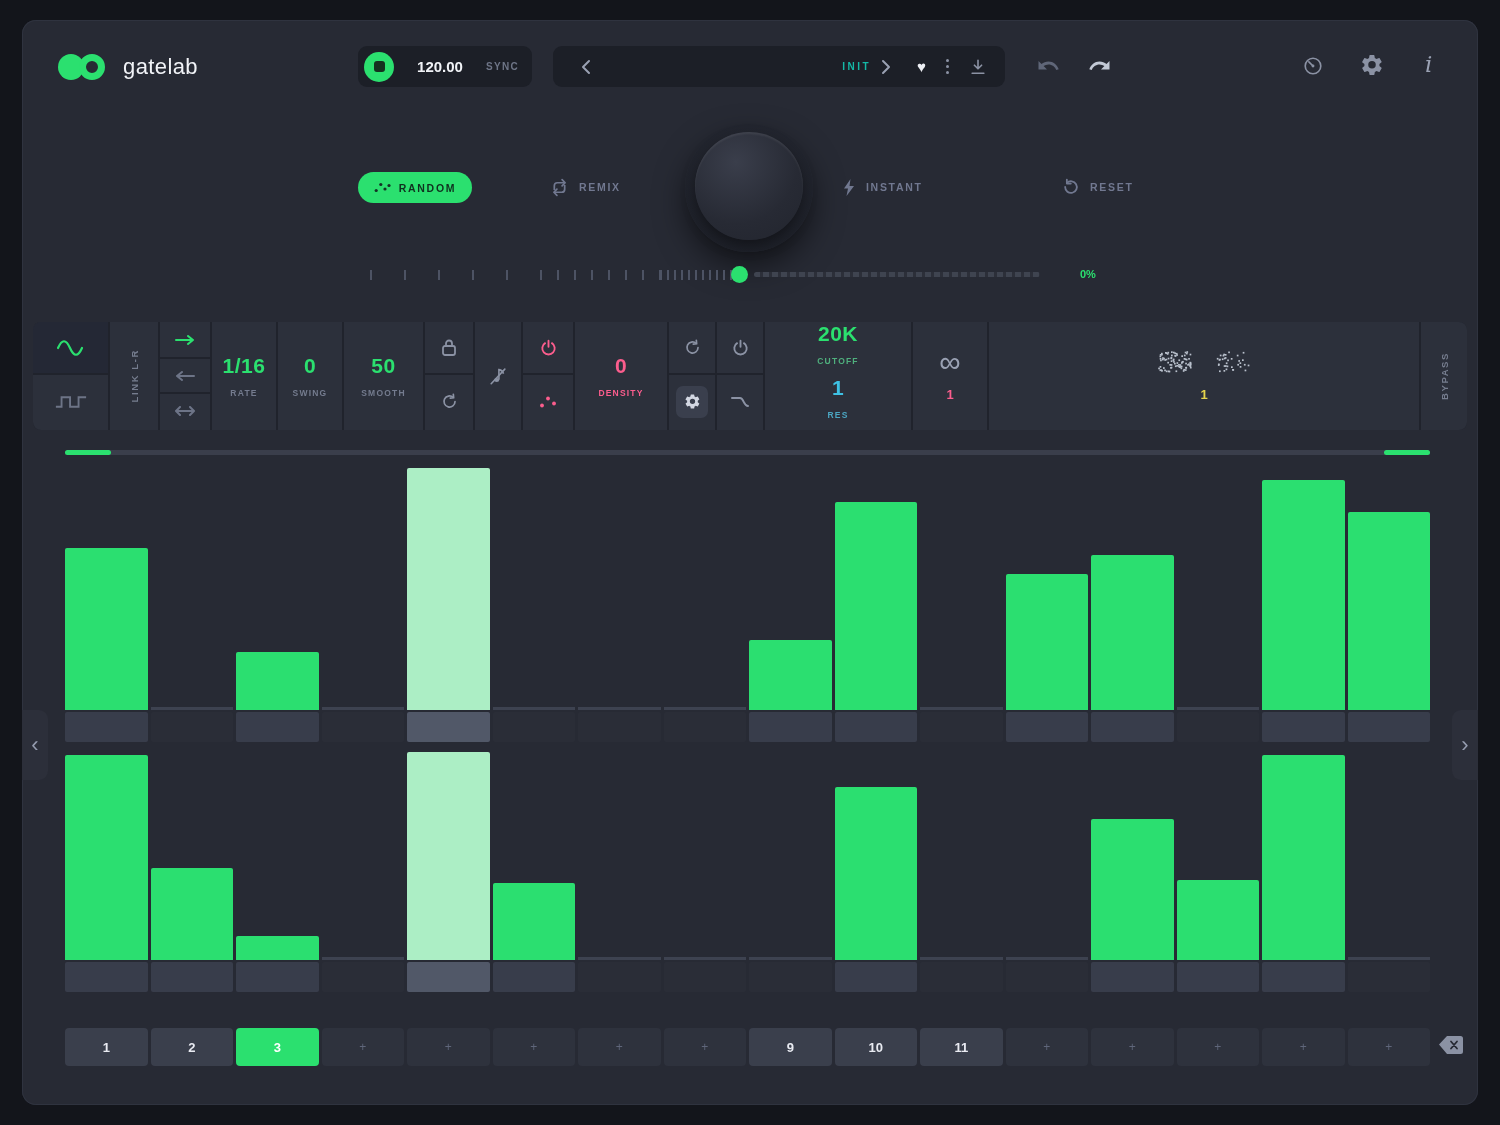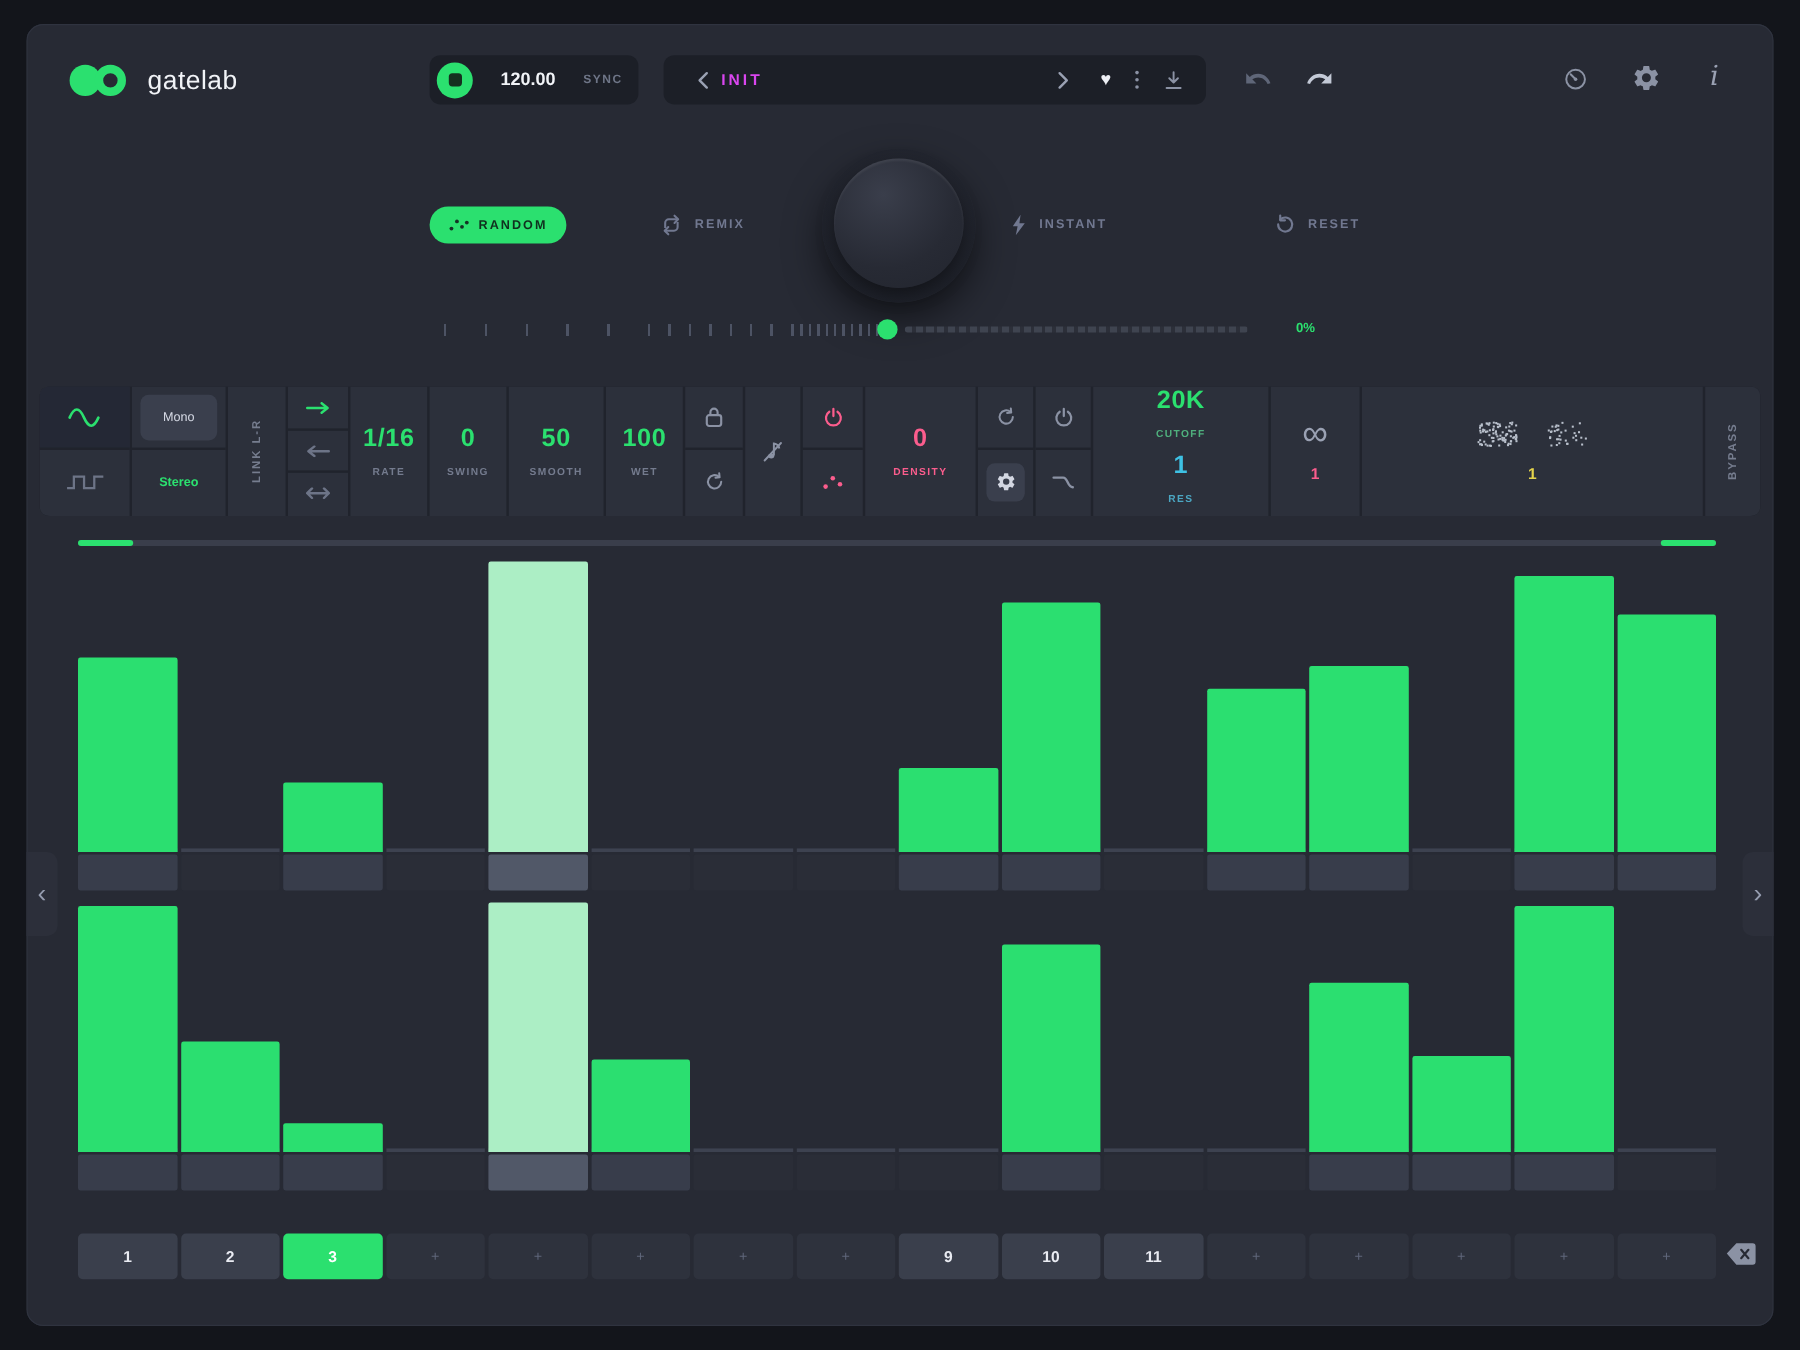--- a/index.html
+++ b/index.html
@@ -9,21 +9,21 @@
   
   .logo{position:absolute;left:33px;top:27px;height:40px;display:flex;align-items:center;gap:14px;}
   .logo-text{font-size:22px;letter-spacing:.4px;color:#f1f3f7;}
   .transport{position:absolute;left:336px;top:26px;width:174px;height:41px;background:#1c1f27;border-radius:9px;display:flex;align-items:center;gap:11px;padding:0 13px 0 6px;}
   .stop-btn{width:30px;height:30px;border-radius:50%;background:#2be06f;display:flex;align-items:center;justify-content:center;cursor:pointer;}
   .stop-square{width:11px;height:11px;border-radius:3px;background:#15301f;}
   .bpm{font-size:15px;font-weight:bold;color:#f1f3f7;flex:1;text-align:center;}
   .sync{font-size:10px;font-weight:bold;letter-spacing:1.3px;color:#6e7587;}
   .preset{position:absolute;left:531px;top:26px;width:452px;height:41px;background:#1c1f27;border-radius:9px;display:flex;align-items:center;padding:0 18px;}
   .pchev{width:30px;height:100%;display:flex;align-items:center;justify-content:center;cursor:pointer;}
-  .preset-name{flex:1;text-align:left;font-size:13px;font-weight:bold;letter-spacing:2.5px;color:#d946ef;}
+  .preset-name{flex:1;text-align:right;font-size:10px;font-weight:bold;letter-spacing:2.5px;color:#14b8a6;}
   .heart{font-size:15px;color:#edeff4;margin-left:16px;cursor:pointer;}
   .kebab{display:flex;flex-direction:column;gap:3px;margin:0 20px;cursor:pointer;}
   .kebab span{width:3px;height:3px;border-radius:50%;background:#8b92a4;}
   .iconbtn{cursor:pointer;display:flex;align-items:center;justify-content:center;}
   .undo{position:absolute;left:1015px;top:36px;}
   .redo{position:absolute;left:1065px;top:36px;}
   .dial{position:absolute;left:1280px;top:35px;}
   .gearbtn{position:absolute;left:1338px;top:33px;}
   .infobtn{position:absolute;left:1403px;top:31px;font-family:"DejaVu Serif",serif;font-style:italic;font-size:23px;color:#9aa1b3;}
 
@@ -229,28 +229,20 @@
             <path d="M2 11 C6 2 10 2 14 11 C18 20 22 20 26 11" fill="none" stroke="#2be06f" stroke-width="2.2" stroke-linecap="round"></path>
           </svg>
       </div>
       <div class="half">
         <svg width="34" height="22" viewBox="0 0 36 22">
             <path d="M2 16h6V6h9v10h9V6h8" fill="none" stroke="#6d7487" stroke-width="2"></path>
           </svg>
       </div>
     </div>
 
-    <div class="cell w78 split">
-      <div class="half">
-        <div class="tile">Mono</div>
-      </div>
-      <div class="half">
-        <span class="stereo">Stereo</span>
-      </div>
-    </div>
 
     <div class="cell w48">
       <span class="vlabel">LINK L-R</span>
     </div>
 
     <div class="cell w50 arrows">
       <div class="arr">
         <svg width="22" height="10" viewBox="0 0 22 10">
             <path d="M2 5h15M14 1l5 4-5 4" fill="none" stroke="#2be06f" stroke-width="2" stroke-linecap="round" stroke-linejoin="round"></path>
           </svg>
@@ -271,24 +263,20 @@
       <div class="val">1/16</div>
       <div class="lbl">RATE</div>
     </div>
     <div class="cell w80">
       <div class="val">0</div>
       <div class="lbl">SWING</div>
     </div>
     <div class="cell w79">
       <div class="val">50</div>
       <div class="lbl">SMOOTH</div>
-    </div>
-    <div class="cell w80">
-      <div class="val">100</div>
-      <div class="lbl">WET</div>
     </div>
 
     <div class="cell w48 split">
       <div class="half">
         <svg width="16" height="19" viewBox="0 0 16 19">
             <rect x="2" y="8" width="12" height="9" rx="2" fill="none" stroke="#8b92a4" stroke-width="1.8"></rect>
             <path d="M5 8V5.5a3 3 0 0 1 6 0V8" fill="none" stroke="#8b92a4" stroke-width="1.8"></path>
           </svg>
       </div>
       <div class="half">

